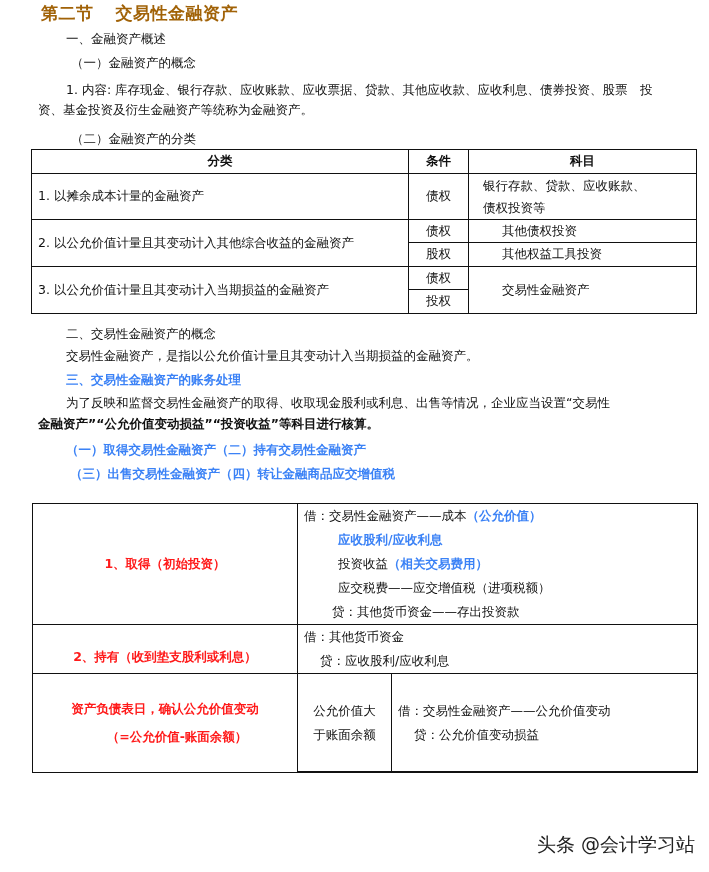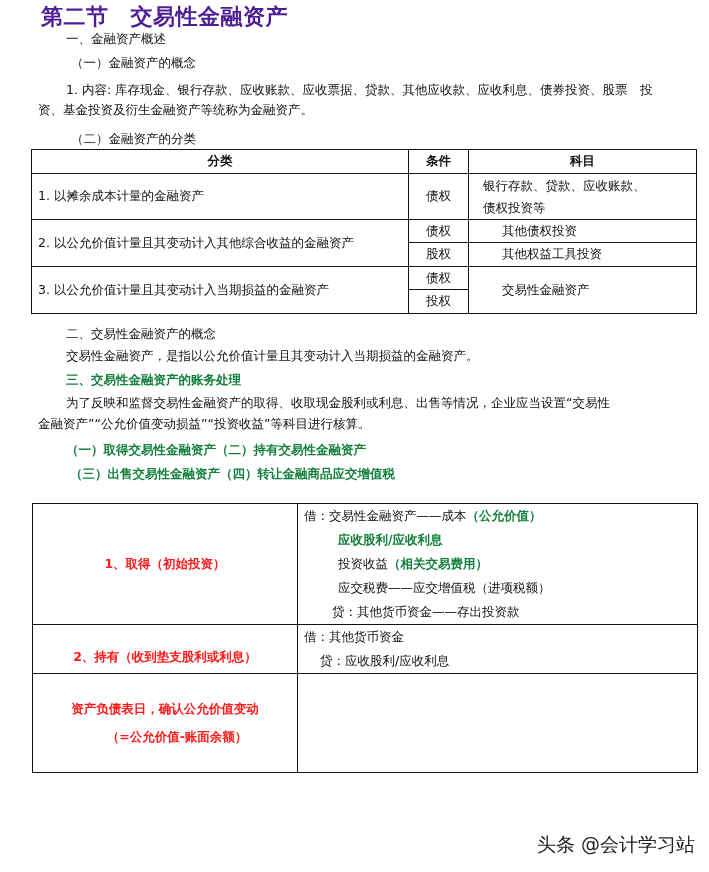--- a/index.html
+++ b/index.html
@@ -2,23 +2,23 @@
 <html><head>
 <meta charset="utf-8">
 <style>
   html, body { margin: 0; padding: 0; background: #ffffff; }
   body {
     width: 709px; height: 872px; position: relative; overflow: hidden;
     font-family: "DejaVu Sans", "Liberation Sans", sans-serif;
     color: #111; font-size: 13px;
   }
   .abs { position: absolute; white-space: nowrap; }
-  .red { color: #15803d; }
+  .red { color: #3b82f6; }
   .bold { font-weight: bold; }
-  .title { left: 41px; top: 2px; font-size: 22px; font-weight: bold; color: #4c1d95; letter-spacing: 0.5px; }
+  .title { left: 41px; top: 2px; font-size: 17px; font-weight: bold; color: #a16207; letter-spacing: 0.5px; }
   .title .gap { display: inline-block; width: 22px; }
   .p { font-size: 12.5px; line-height: 16px; }
   table { border-collapse: collapse; position: absolute; table-layout: fixed; }
   td, th { border: 1.4px solid #111; padding: 0; font-size: 12.5px; }
   th { font-weight: bold; height: 23px; text-align: center; }
   #t1 { left: 31px; top: 149px; width: 665px; }
   #t1 td.c { text-align: center; }
   #t1 td.l { padding-left: 6px; }
   #t1 td.k { padding-left: 33px; }
   #t2 { left: 32px; top: 503px; width: 665px; }
@@ -87,21 +87,21 @@
     <td class="c">投权</td>
   </tr>
 </tbody>
   </table>
 
 <div class="abs p" style="left:66px;top:326px;">二、交易性金融资产的概念</div>
 <div class="abs p" style="left:66px;top:348px;">交易性金融资产，是指以公允价值计量且其变动计入当期损益的金融资产。</div>
 
 <div class="abs p red bold" style="left:66px;top:372px;">三、交易性金融资产的账务处理</div>
 <div class="abs p" style="left:66px;top:395px;">为了反映和监督交易性金融资产的取得、收取现金股利或利息、出售等情况，企业应当设置“交易性</div>
-<div class="abs p" style="left:38px;top:416px;">金融资产”“公允价值变动损益”“投资收益”等科目进行核算。</div>
+<div class="abs p" style="left:38px;top:416px;font-weight:bold;">金融资产”“公允价值变动损益”“投资收益”等科目进行核算。</div>
 <div class="abs p red bold" style="left:66px;top:442px;">（一）取得交易性金融资产（二）持有交易性金融资产</div>
 <div class="abs p red bold" style="left:70px;top:466px;">（三）出售交易性金融资产（四）转让金融商品应交增值税</div>
 
 <table id="t2">
   <colgroup>
       <col style="width:265px">
       <col style="width:400px">
     </colgroup>
   <tbody>
       <tr style="height:121px;">
@@ -122,20 +122,30 @@
     </td>
   </tr>
   <tr style="height:98px;">
     <td class="lab" style="line-height:28px;">
       <div>资产负债表日，确认公允价值变动</div>
       <div style="text-align:center;padding-left:24px;">（=公允价值-账面余额）</div>
     </td>
     <td style="padding:0;height:98px;">
       <table class="inner">
         <tbody>
+              <tr class="top" style="height:49px;">
+          <td class="cond">
+            <div>公允价值大</div>
+            <div>于账面余额</div>
+          </td>
+          <td style="padding-left:6px;line-height:24px;">
+            <div>借：交易性金融资产——公允价值变动</div>
+            <div class="ind1">贷：公允价值变动损益</div>
+          </td>
+        </tr>
       </tbody>
           </table>
     </td>
   </tr>
 </tbody>
   </table>
 
 <div class="abs watermark">头条 @会计学习站</div>
 
 </body></html>

